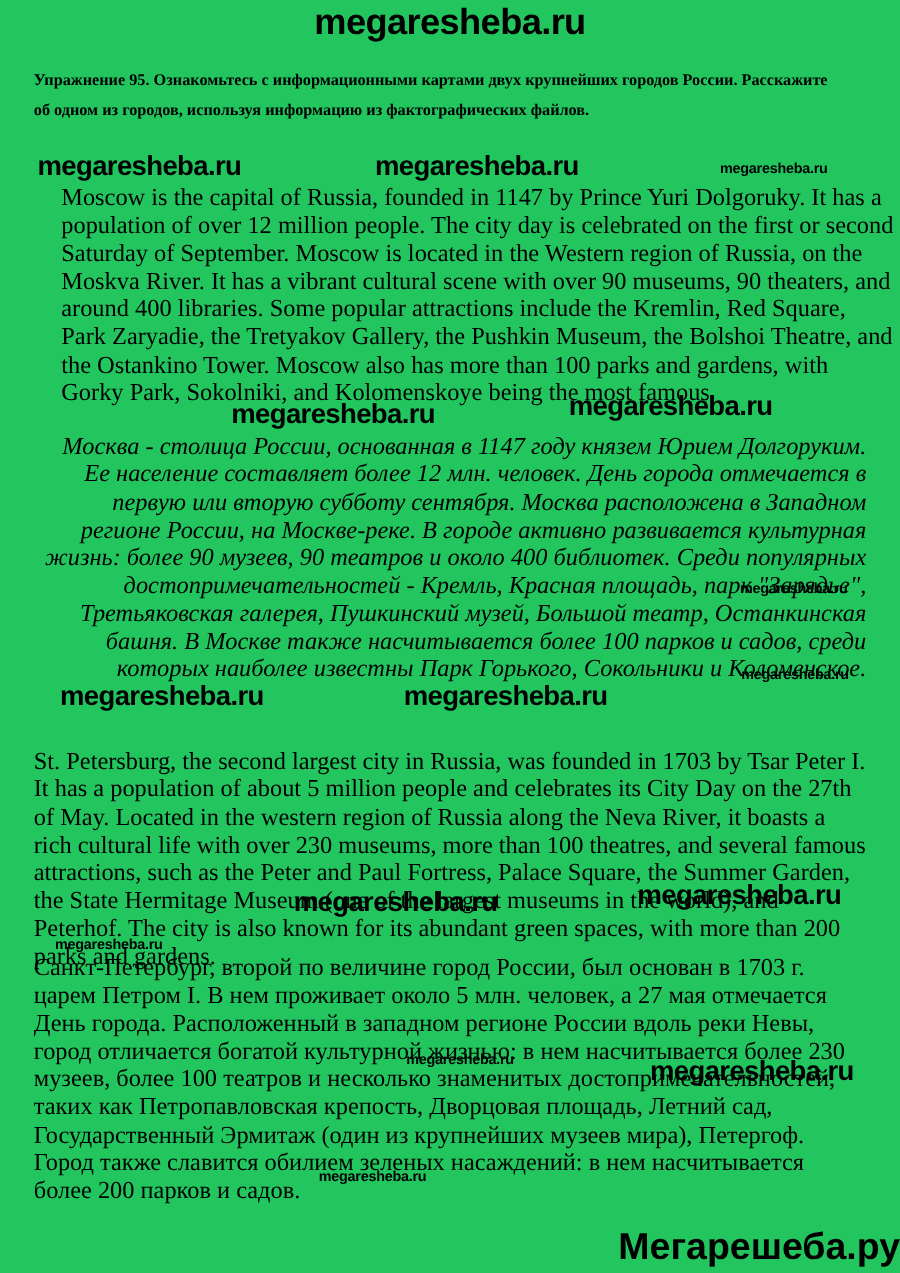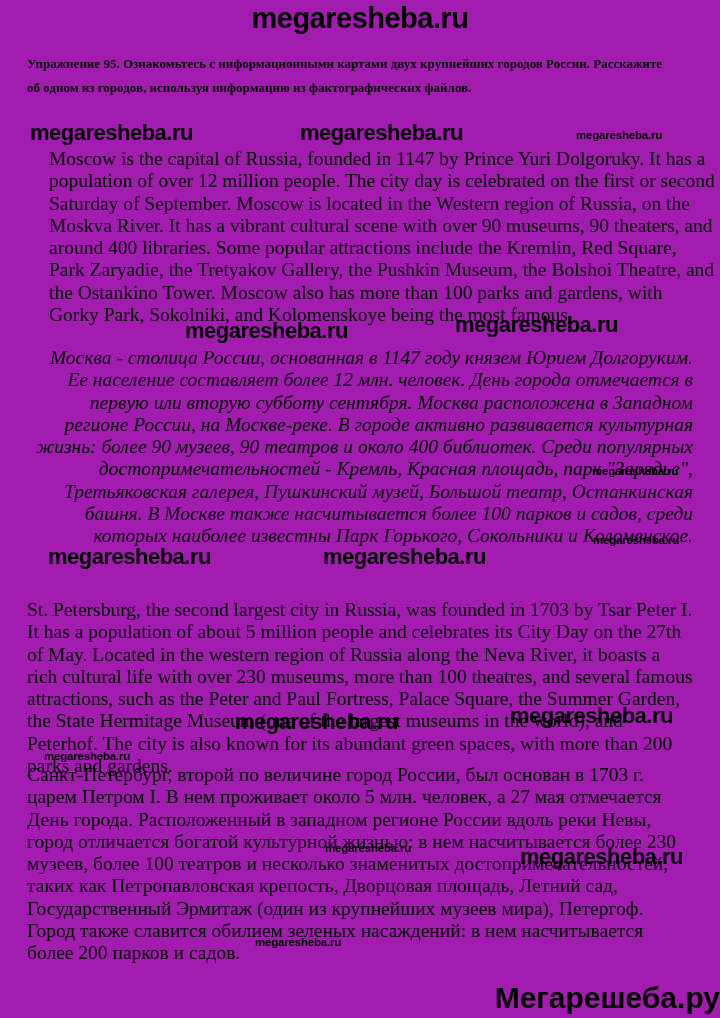--- a/index.html
+++ b/index.html
@@ -1,20 +1,20 @@
 <!DOCTYPE html>
 <html><head>
 <meta charset="utf-8">
 <style>
   html, body { margin: 0; padding: 0; background: #ffffff; }
   .page {
     position: relative;
     width: 720px;
     height: 1018px;
-    background: #a21caf;
+    background: #22c55e;
     overflow: hidden;
     color: #000000;
     font-family: "Liberation Serif", serif;
   }
   .site-header {
     position: absolute;
     top: 2px; left: 0;
     width: 100%;
     text-align: center;
     font-family: "Liberation Sans", sans-serif;

